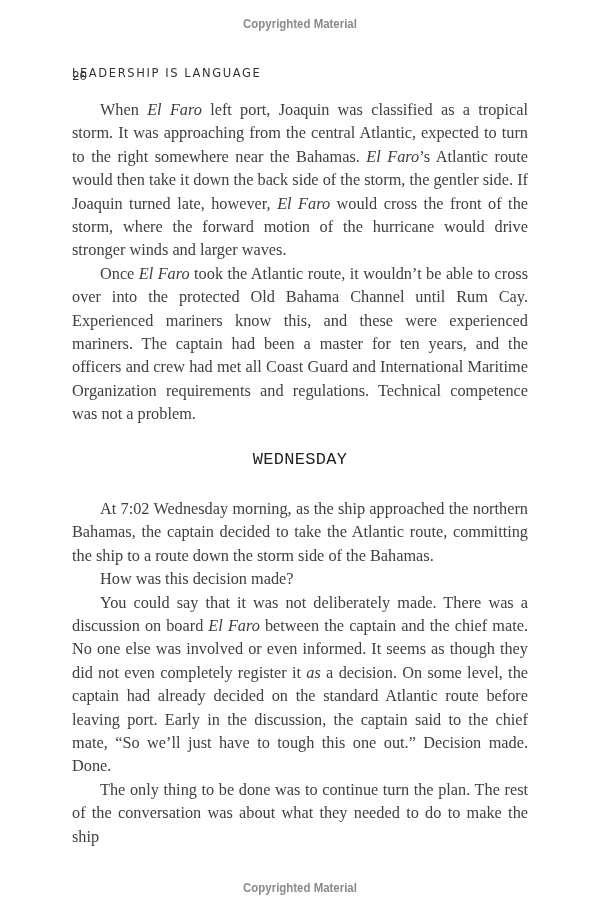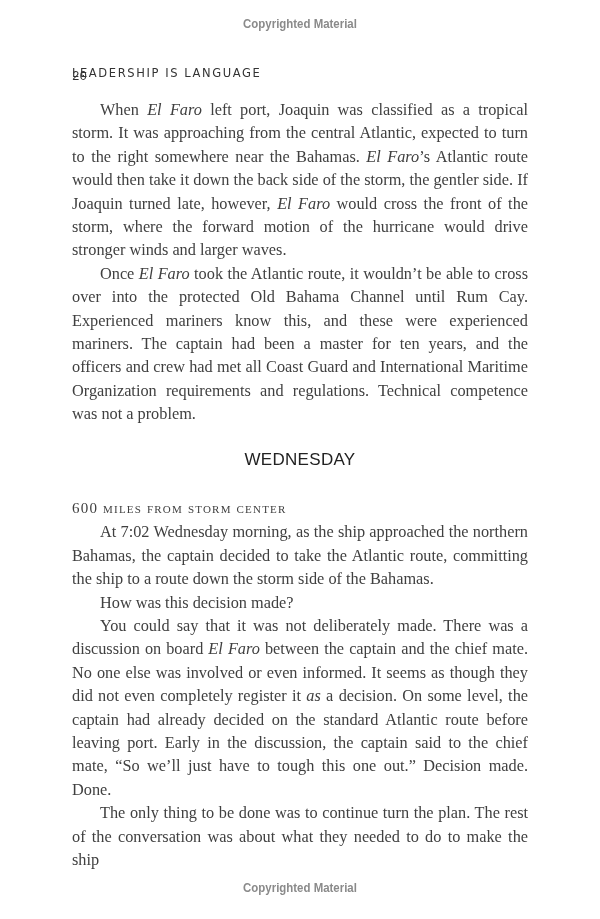--- a/index.html
+++ b/index.html
@@ -21,21 +21,21 @@
       position: absolute; left: 72px; width: 456px;
       font-family: "Liberation Serif", serif; font-size: 16.3px; line-height: 23.4px;
       text-align: justify; color: #404040;
     }
     .body-text p { margin: 0; text-indent: 28px; }
     .body-text p.noindent { text-indent: 0; }
     .section-1 { top: 98px; }
     .section-2 { top: 497px; }
     .section-heading {
       position: absolute; top: 450px; left: 72px; width: 456px; text-align: center;
-      font-family: Liberation Sans, sans-serif; font-size: 17px; color: #222; letter-spacing: 0.3px;
+      font-family: Liberation Mono, monospace; font-size: 17px; color: #222; letter-spacing: 0.3px;
     }
     .smallcaps {
       font-variant: small-caps; letter-spacing: 1.2px; font-size: 15px; text-indent: 0 !important;
     }
     em { font-style: italic; }
   </style>
 </head>
 <body>
 
 <div class="watermark wm-top">Copyrighted Material</div>
@@ -46,20 +46,19 @@
 </div>
 
 <div class="body-text section-1">
   <p><span>When </span><em>El Faro</em><span> left port, Joaquin was classified as a tropical storm. It was approaching from the central Atlantic, expected to turn to the right somewhere near the Bahamas. </span><em>El Faro</em><span>’s Atlantic route would then take it down the back side of the storm, the gentler side. If Joaquin turned late, however, </span><em>El Faro</em><span> would cross the front of the storm, where the forward motion of the hurricane would drive stronger winds and larger waves.</span></p>
   <p><span>Once </span><em>El Faro</em><span> took the Atlantic route, it wouldn’t be able to cross over into the protected Old Bahama Channel until Rum Cay. Experienced mariners know this, and these were experienced mariners. The captain had been a master for ten years, and the officers and crew had met all Coast Guard and International Maritime Organization requirements and regulations. Technical competence was not a problem.</span></p>
 </div>
 
 <div class="section-heading">WEDNESDAY</div>
 
 <div class="body-text section-2">
-  <p class="noindent smallcaps">600 miles from storm center</p>
   <p>At 7:02 Wednesday morning, as the ship approached the northern Bahamas, the captain decided to take the Atlantic route, committing the ship to a route down the storm side of the Bahamas.</p>
   <p>How was this decision made?</p>
   <p><span>You could say that it was not deliberately made. There was a discussion on board </span><em>El Faro</em><span> between the captain and the chief mate. No one else was involved or even informed. It seems as though they did not even completely register it </span><em>as</em><span> a decision. On some level, the captain had already decided on the standard Atlantic route before leaving port. Early in the discussion, the captain said to the chief mate, “So we’ll just have to tough this one out.” Decision made. Done.</span></p>
   <p style="text-align-last: justify;">The only thing to be done was to continue turn the plan. The rest of the conversation was about what they needed to do to make the ship</p>
 </div>
 
 <div class="watermark wm-bottom">Copyrighted Material</div>
 
 </body></html>

